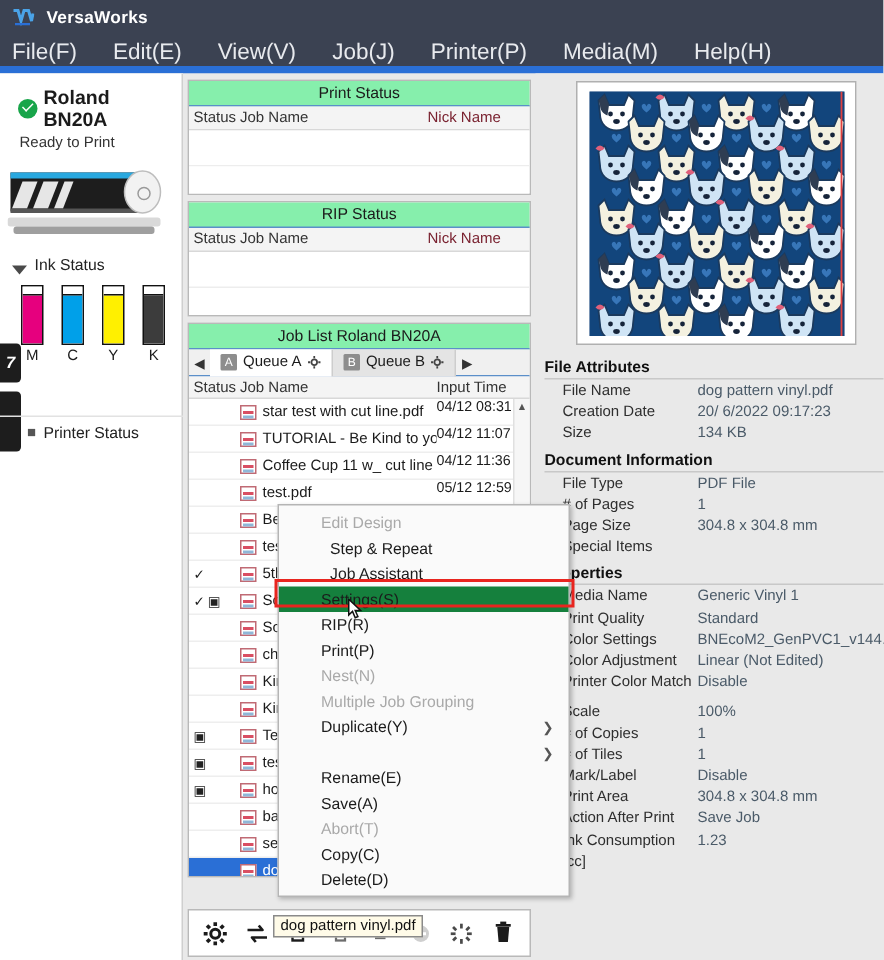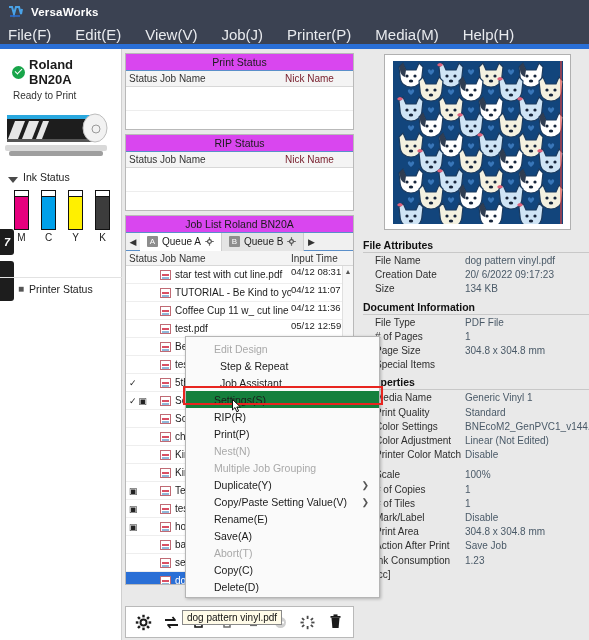--- a/index.html
+++ b/index.html
@@ -88,21 +88,21 @@
     border-top: 1px solid #e2e2e2;
   }
   .ps-icon { color: #555; font-size: 10px; }
   .ps-label { font-size: 10.5px; color: #222; }
 
   
   .centercol { width: 235px; flex: 0 0 235px; position: relative; padding: 4px 3px 0 3px; }
   .panel { background: #fff; border: 1px solid #b9b9b9; margin-bottom: 4px; }
   .panel-title {
     height: 17px; line-height: 17px; text-align: center; font-size: 10.5px; color: #1b1b1b;
-    background: #d946ef; border-bottom: 1px solid #5b8fc9;
+    background: #86efac; border-bottom: 1px solid #5b8fc9;
   }
   .grid-head {
     display: flex; height: 16px; align-items: center; font-size: 10px;
     background: #f4f4f4; border-bottom: 1px solid #d8d8d8; color: #333;
   }
   .gh-status { width: 34px; padding-left: 3px; }
   .gh-job { flex: 1; }
   .gh-nick { width: 68px; color: #7a2230; }
   .gh-time { width: 62px; }
   .grid-empty { height: 24px; border-bottom: 1px solid #ededed; background: #fff; }
@@ -815,21 +815,20 @@
     <div class="ctx-item highlight">Settings(S)</div>
     <div class="ctx-item">RIP(R)</div>
     <div class="ctx-item">Print(P)</div>
     <div class="ctx-item disabled">Nest(N)</div>
     <div class="ctx-item disabled">Multiple Job Grouping</div>
     <div class="ctx-item">
       <span>Duplicate(Y)</span>
       <span class="sub-arrow">❯</span>
     </div>
     <div class="ctx-item">
-      <span>Copy/Paste Setting Value(V)</span>
       <span class="sub-arrow">❯</span>
     </div>
     <div class="ctx-item">Rename(E)</div>
     <div class="ctx-item">Save(A)</div>
     <div class="ctx-item disabled">Abort(T)</div>
     <div class="ctx-item">Copy(C)</div>
     <div class="ctx-item">Delete(D)</div>
   </div>
 
   <div class="ctx-highlight-box"></div>

